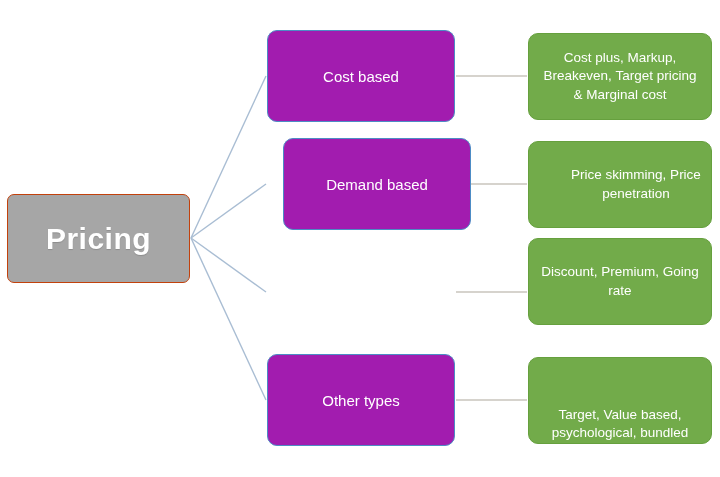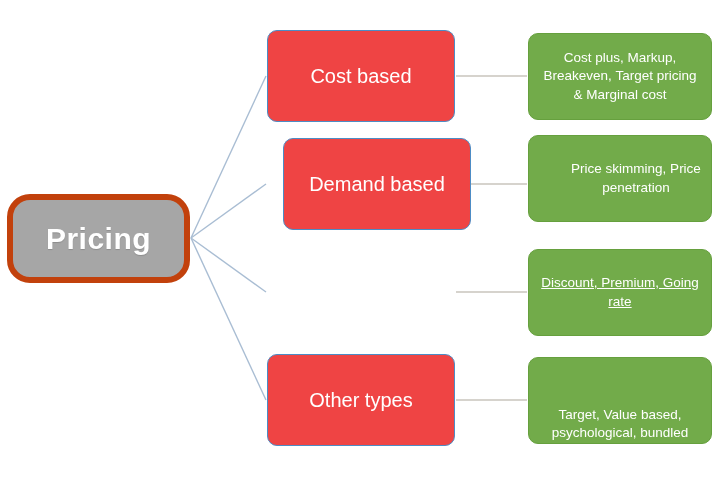--- a/index.html
+++ b/index.html
@@ -30,54 +30,54 @@
     text-align: center;
     color: #ffffff;
     box-sizing: border-box;
   }
   .node-root {
     left: 7px;
     top: 194px;
     width: 183px;
     height: 89px;
     background: #a6a6a6;
-    border: 6px solid #c2410c;
-    border-radius: 23px;
+    border: 1px solid #c2410c;
+    border-radius: 7px;
     font-size: 30px;
     font-weight: bold;
     letter-spacing: 0.5px;
     text-shadow: 0 1px 1px rgba(0,0,0,0.15);
   }
   .node-branch {
     left: 267px;
     width: 188px;
     height: 92px;
-    background: #ef4444;
+    background: #a21caf;
     border: 1px solid #4d8cc5;
     border-radius: 10px;
-    font-size: 20px;
+    font-size: 15px;
   }
   .node-detail {
     left: 528px;
     width: 184px;
     height: 87px;
     background: #72ab4a;
     border: 1px solid #66a03e;
     border-radius: 10px;
     font-size: 13.5px;
     line-height: 1.38;
     padding: 0 10px;
   }
   .row-0 .node-branch, .branch-0 { top: 30px; }
   .row-1 .node-branch, .branch-1 { top: 138px; margin-left: 16px; }
   .row-2 .node-branch, .branch-2 { top: 246px; }
   .row-3 .node-branch, .branch-3 { top: 354px; }
   .detail-0 { top: 33px; align-items: center; }
-  .detail-1 { top: 135px; padding-left: 42px; }
-  .detail-2 { top: 249px; text-decoration: underline; }
+  .detail-1 { top: 141px; padding-left: 42px; }
+  .detail-2 { top: 238px; }
   .detail-3 { top: 357px; align-items: flex-end; }
 </style>
 </head>
 <body>
 
 <div class="canvas">
 
   <svg class="connectors" viewBox="0 0 720 477" xmlns="http://www.w3.org/2000/svg" aria-hidden="true">
 
     <line x1="191" y1="238" x2="266" y2="76" stroke="#a9bdd3" stroke-width="1.4"></line>

